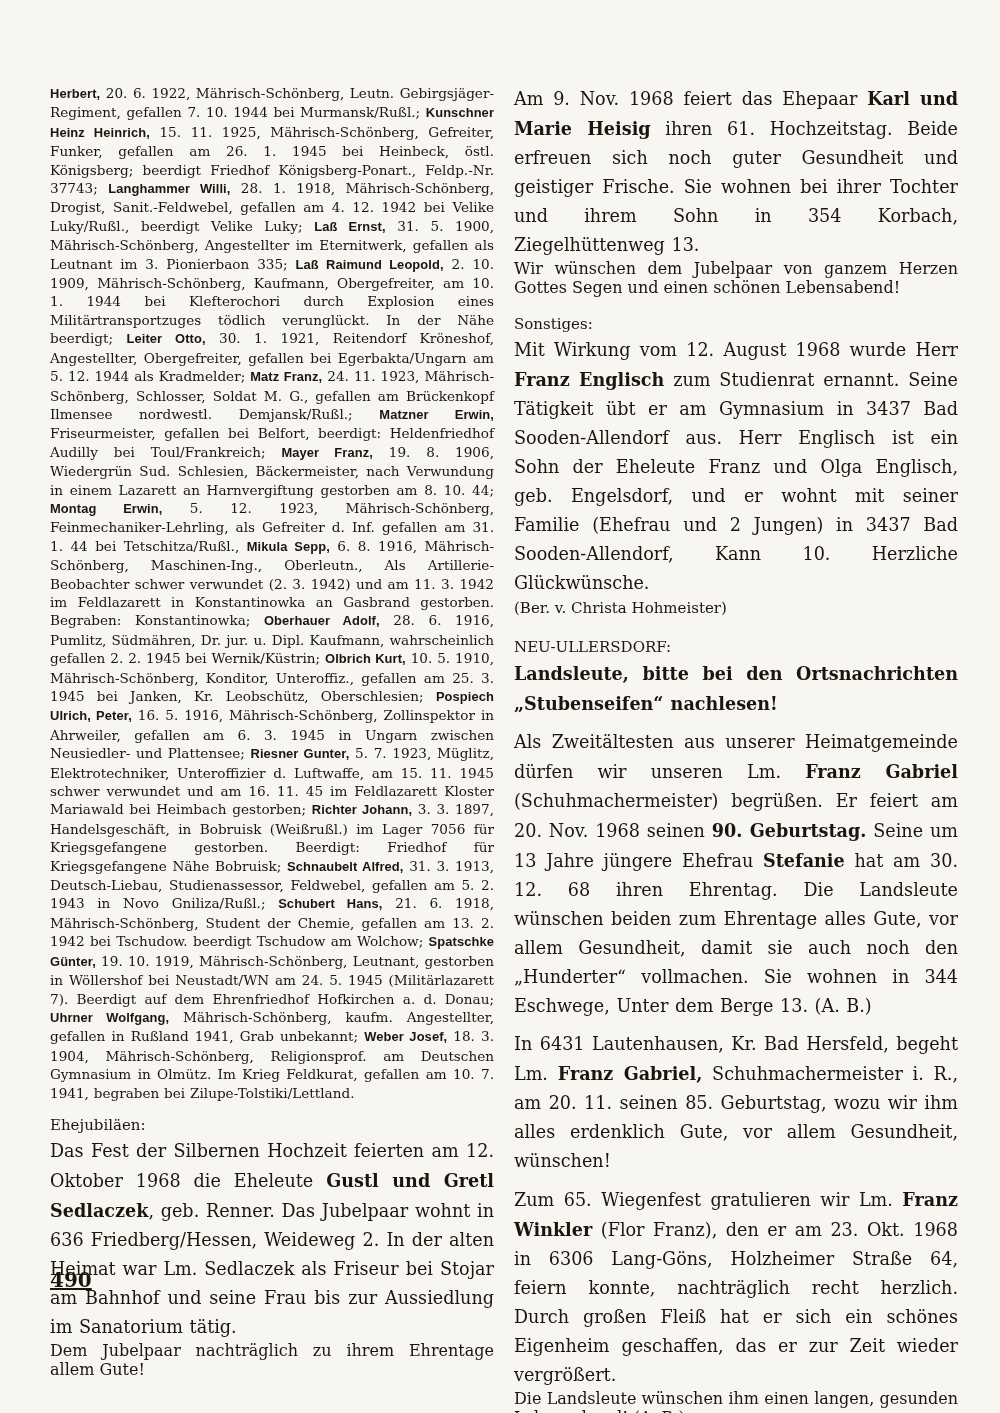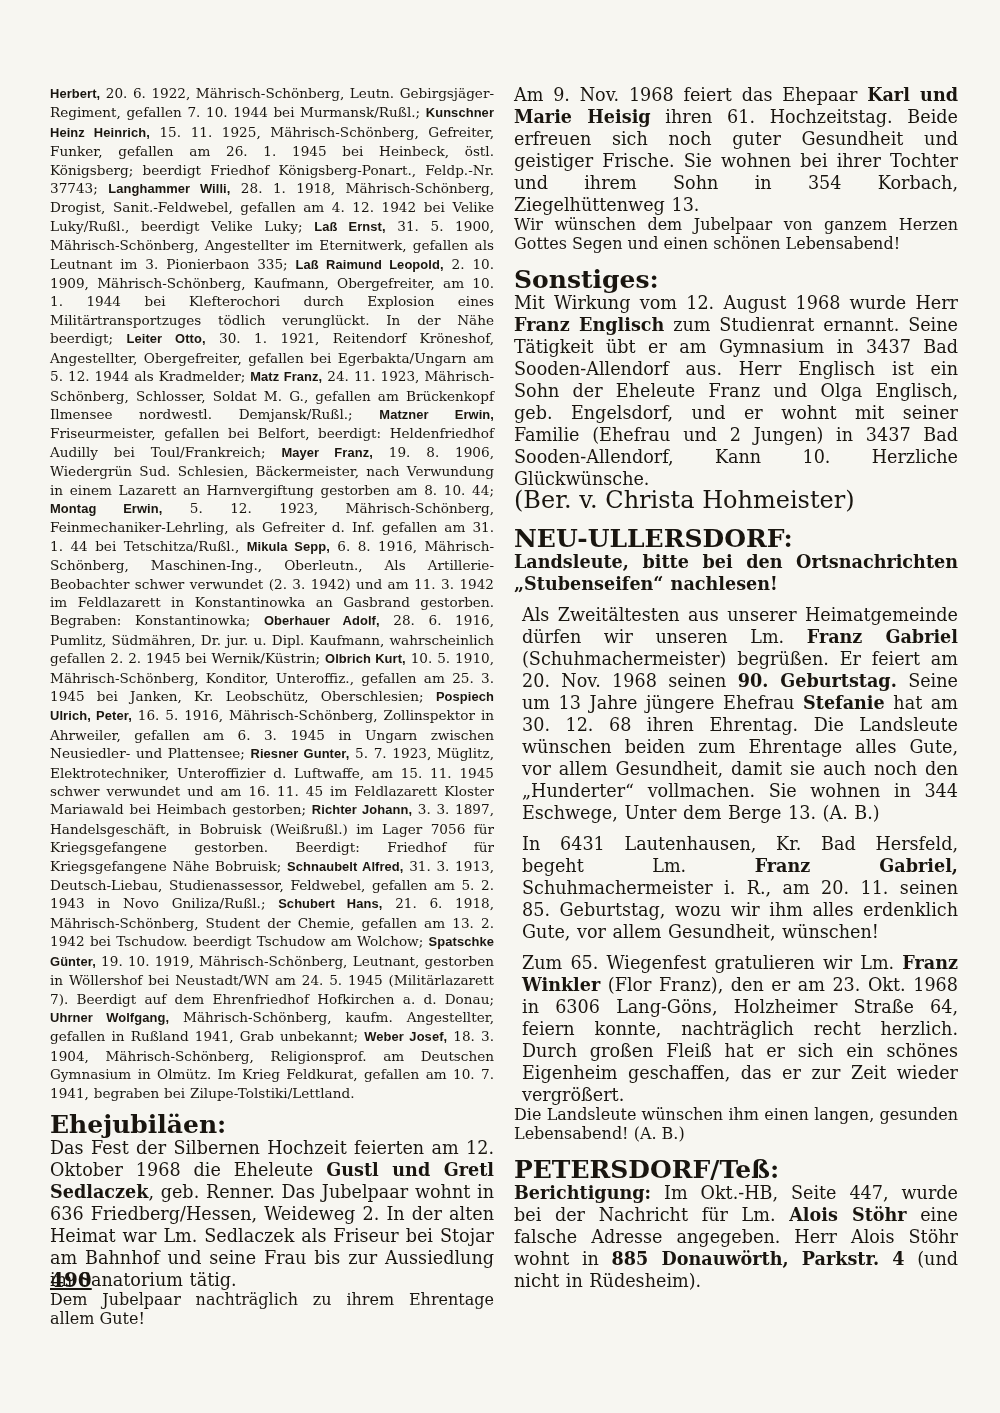--- a/index.html
+++ b/index.html
@@ -24,38 +24,38 @@
   span { white-space: pre-wrap; }
 
   
   .dense { font-size: 13.6px; line-height: 18.4px; word-spacing: 0.5px; }
   .dense .b {
     font-family: "Liberation Sans", sans-serif;
     font-weight: 700; font-size: 12.9px; letter-spacing: .1px;
   }
 
   
-  .body { font-size: 17.6px; line-height: 22px; word-spacing: 1px; }
+  .body { font-size: 17.6px; line-height: 29px; word-spacing: 1px; }
   .body .b { font-weight: 700; }
 
   
   .note { font-size: 16px; line-height: 18.6px; }
 
   
   .heading {
-    font-weight: 700; font-size: 25px; line-height: 24px;
+    font-weight: 400; font-size: 15px; line-height: 24px;
     text-align: left; margin-top: 13px; margin-bottom: 3px;
   }
 
   
-  .signature { font-size: 24px; line-height: 21.8px; text-align: right; }
+  .signature { font-size: 15px; line-height: 21.8px; text-align: right; }
 
   
   .dense + .heading { margin-top: 11px; }
-  .body + .body, .signature + .body { margin-top: 9px; margin-left: 8px; }
+  .body + .body, .signature + .body { margin-top: 9px; }
   .note + .heading, .signature + .heading { margin-top: 15px; }
 
   .page-number {
     position: absolute; left: 50px; top: 1268px;
     font-size: 20px; font-weight: 700; text-decoration: underline;
   }
 </style>
 </head>
 <body>
 

